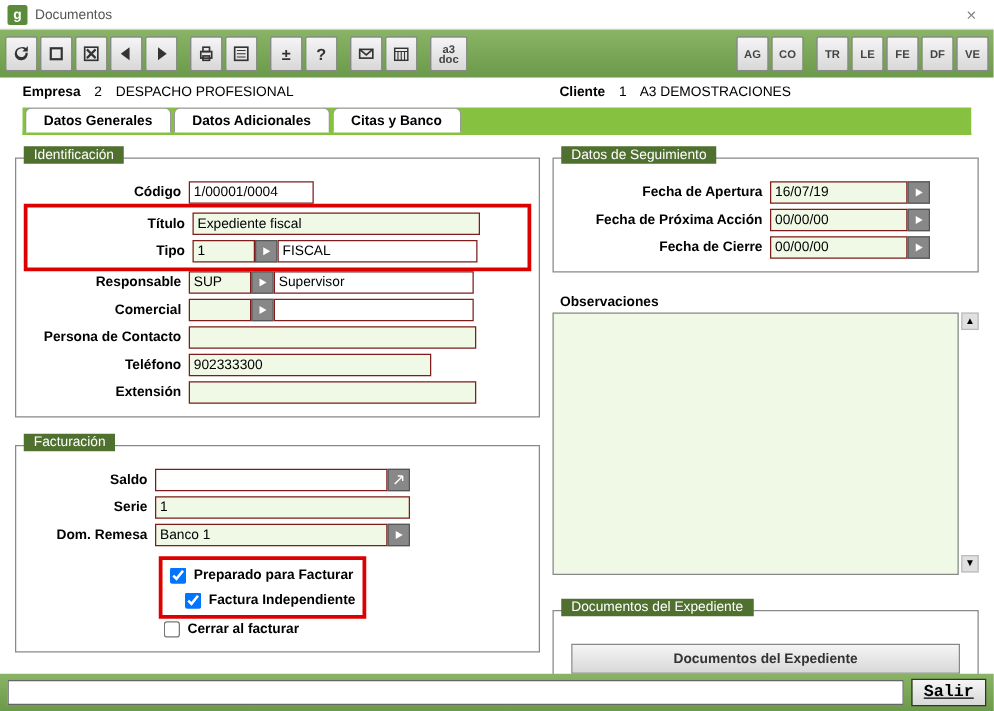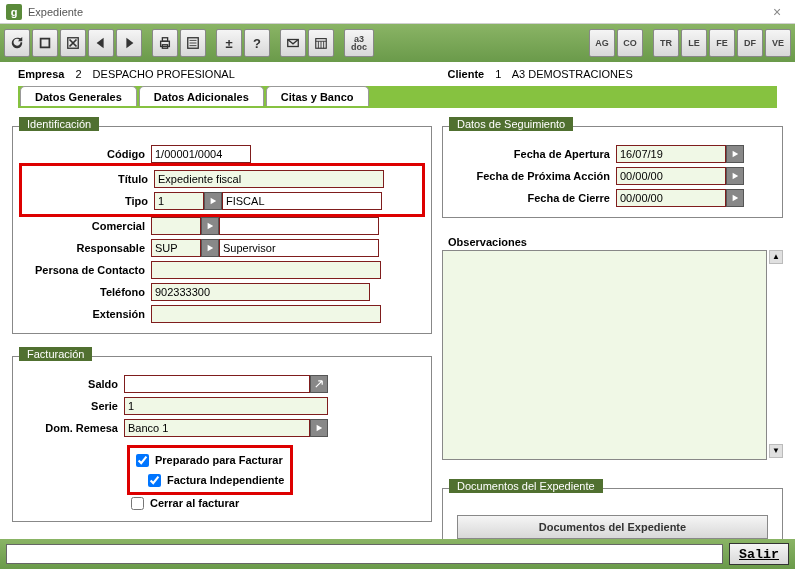--- a/index.html
+++ b/index.html
@@ -67,21 +67,21 @@
   .footer .status { flex:1; height:20px; background:#fff; border:1px solid #666;}
   .footer .exit { width:60px; height:22px; background:linear-gradient(#f5f5f5,#d8d8d8); border:1px solid #333; font-weight:bold; text-decoration:underline; cursor:pointer;font-family:Liberation Mono, monospace;}
 
   .picker svg polygon { fill:#fff;}
 </style>
 </head>
 <body>
 
 <div class="titlebar">
   <div class="logo">g</div>
-  <div class="title">Expediente</div>
+  <div class="title">Documentos</div>
   <div class="close">×</div>
 </div>
 
 <div class="toolbar">
   <div class="tb-btn">
       <svg viewBox="0 0 16 16">
         <path fill="#333" d="M8 2a6 6 0 1 0 5.9 5H12a4 4 0 1 1-1.2-2.8L9 6h5V1l-1.7 1.7A6 6 0 0 0 8 2z"></path>
       </svg>
     </div>
   <div class="tb-btn">
@@ -202,46 +202,46 @@
           <div class="picker">
               <svg viewBox="0 0 10 10">
                 <polygon points="2,1 2,9 9,5"></polygon>
               </svg>
             </div>
           <input type="text" style="width: 160px; background: rgb(255, 255, 255);" value="FISCAL">
         </div>
       </div>
 
       <div class="field-row">
+        <label>Responsable</label>
+        <input type="text" style="width: 50px;" value="SUP">
+        <div class="picker">
+            <svg viewBox="0 0 10 10">
+              <polygon points="2,1 2,9 9,5"></polygon>
+            </svg>
+          </div>
+        <input type="text" style="width: 160px; background: rgb(255, 255, 255);" value="Supervisor">
+      </div>
+      <div class="field-row">
         <label>Comercial</label>
         <input type="text" style="width: 50px;" value="">
         <div class="picker">
             <svg viewBox="0 0 10 10">
               <polygon points="2,1 2,9 9,5"></polygon>
             </svg>
           </div>
         <input type="text" style="width: 160px; background: rgb(255, 255, 255);" value="">
       </div>
       <div class="field-row">
-        <label>Responsable</label>
-        <input type="text" style="width: 50px;" value="SUP">
-        <div class="picker">
-            <svg viewBox="0 0 10 10">
-              <polygon points="2,1 2,9 9,5"></polygon>
-            </svg>
-          </div>
-        <input type="text" style="width: 160px; background: rgb(255, 255, 255);" value="Supervisor">
-      </div>
-      <div class="field-row">
         <label>Persona de  Contacto</label>
         <input type="text" style="width: 230px;" value="">
       </div>
       <div class="field-row">
         <label>Teléfono</label>
-        <input type="text" style="width: 219px;" value="902333300">
+        <input type="text" style="width: 194px;" value="902333300">
       </div>
       <div class="field-row">
         <label>Extensión</label>
         <input type="text" style="width: 230px;" value="">
       </div>
     </div>
 
     <div class="groupbox" style="margin-top:22px;">
       <div class="legend">Facturación</div>
 

